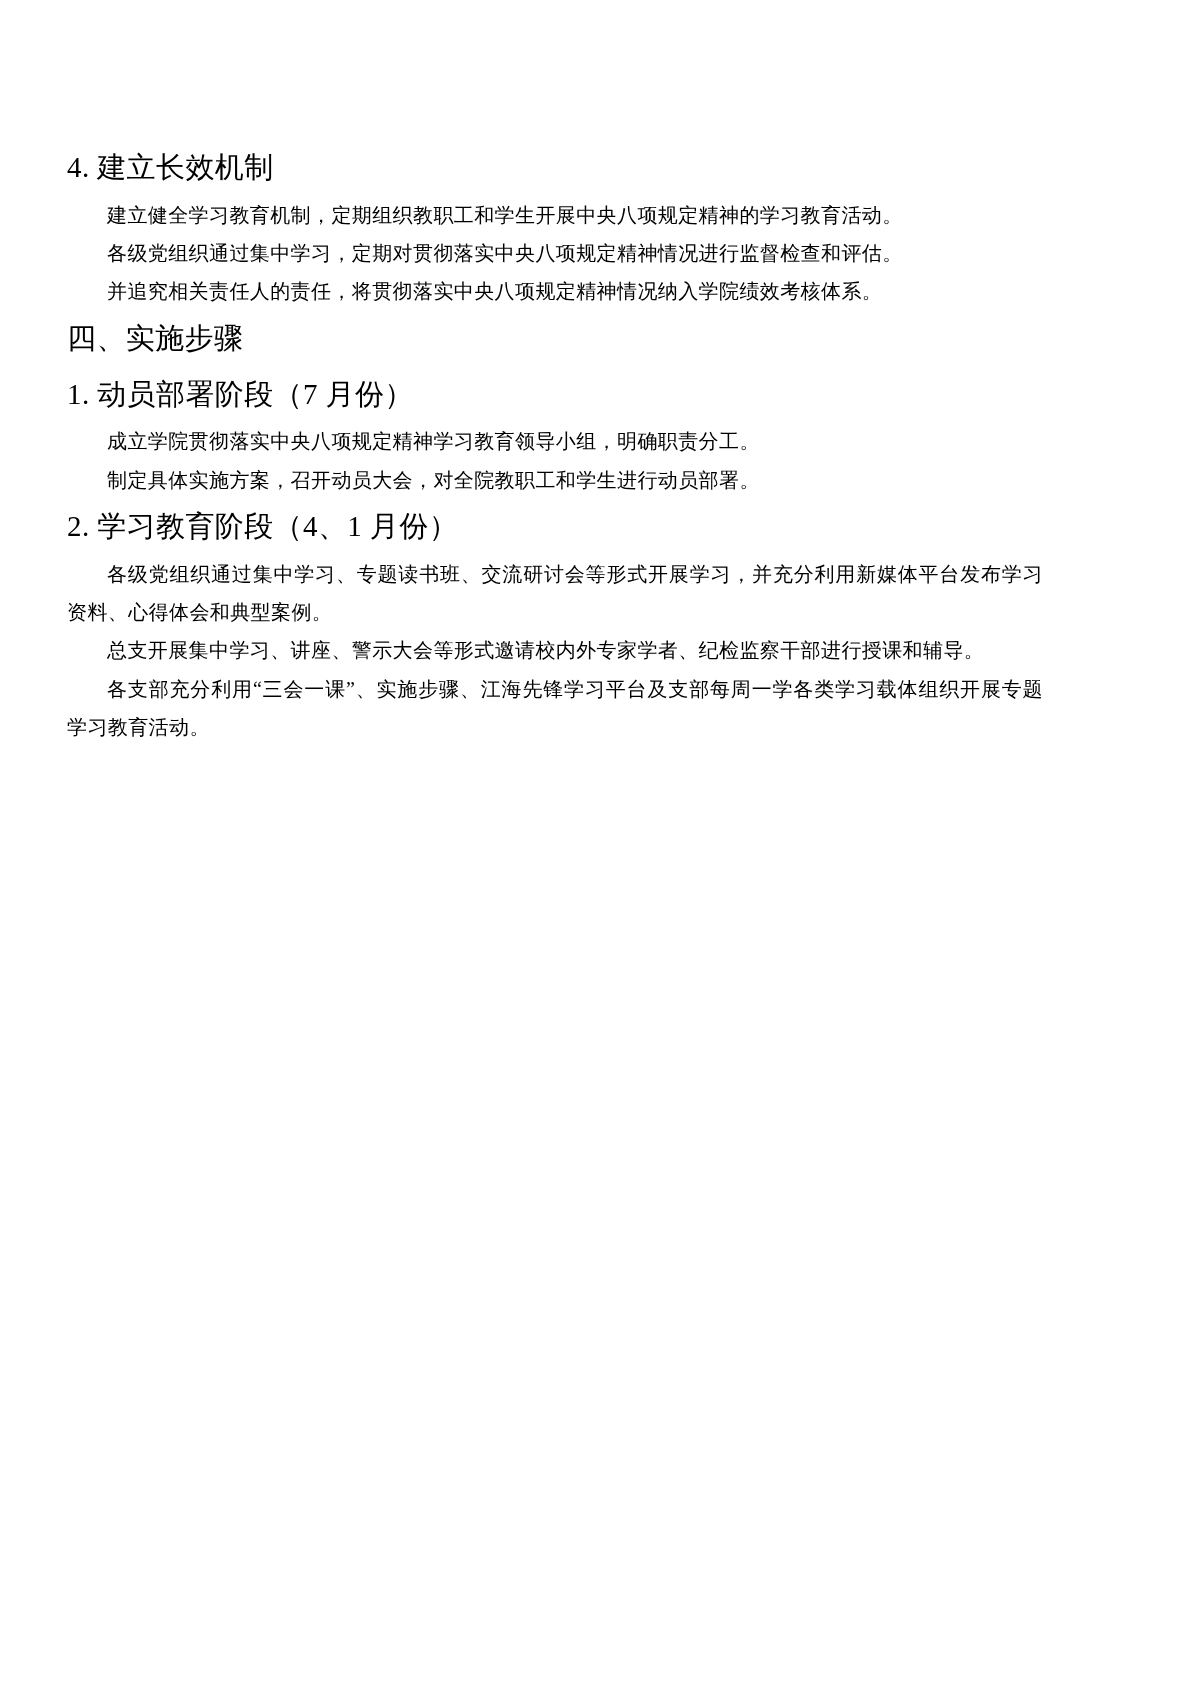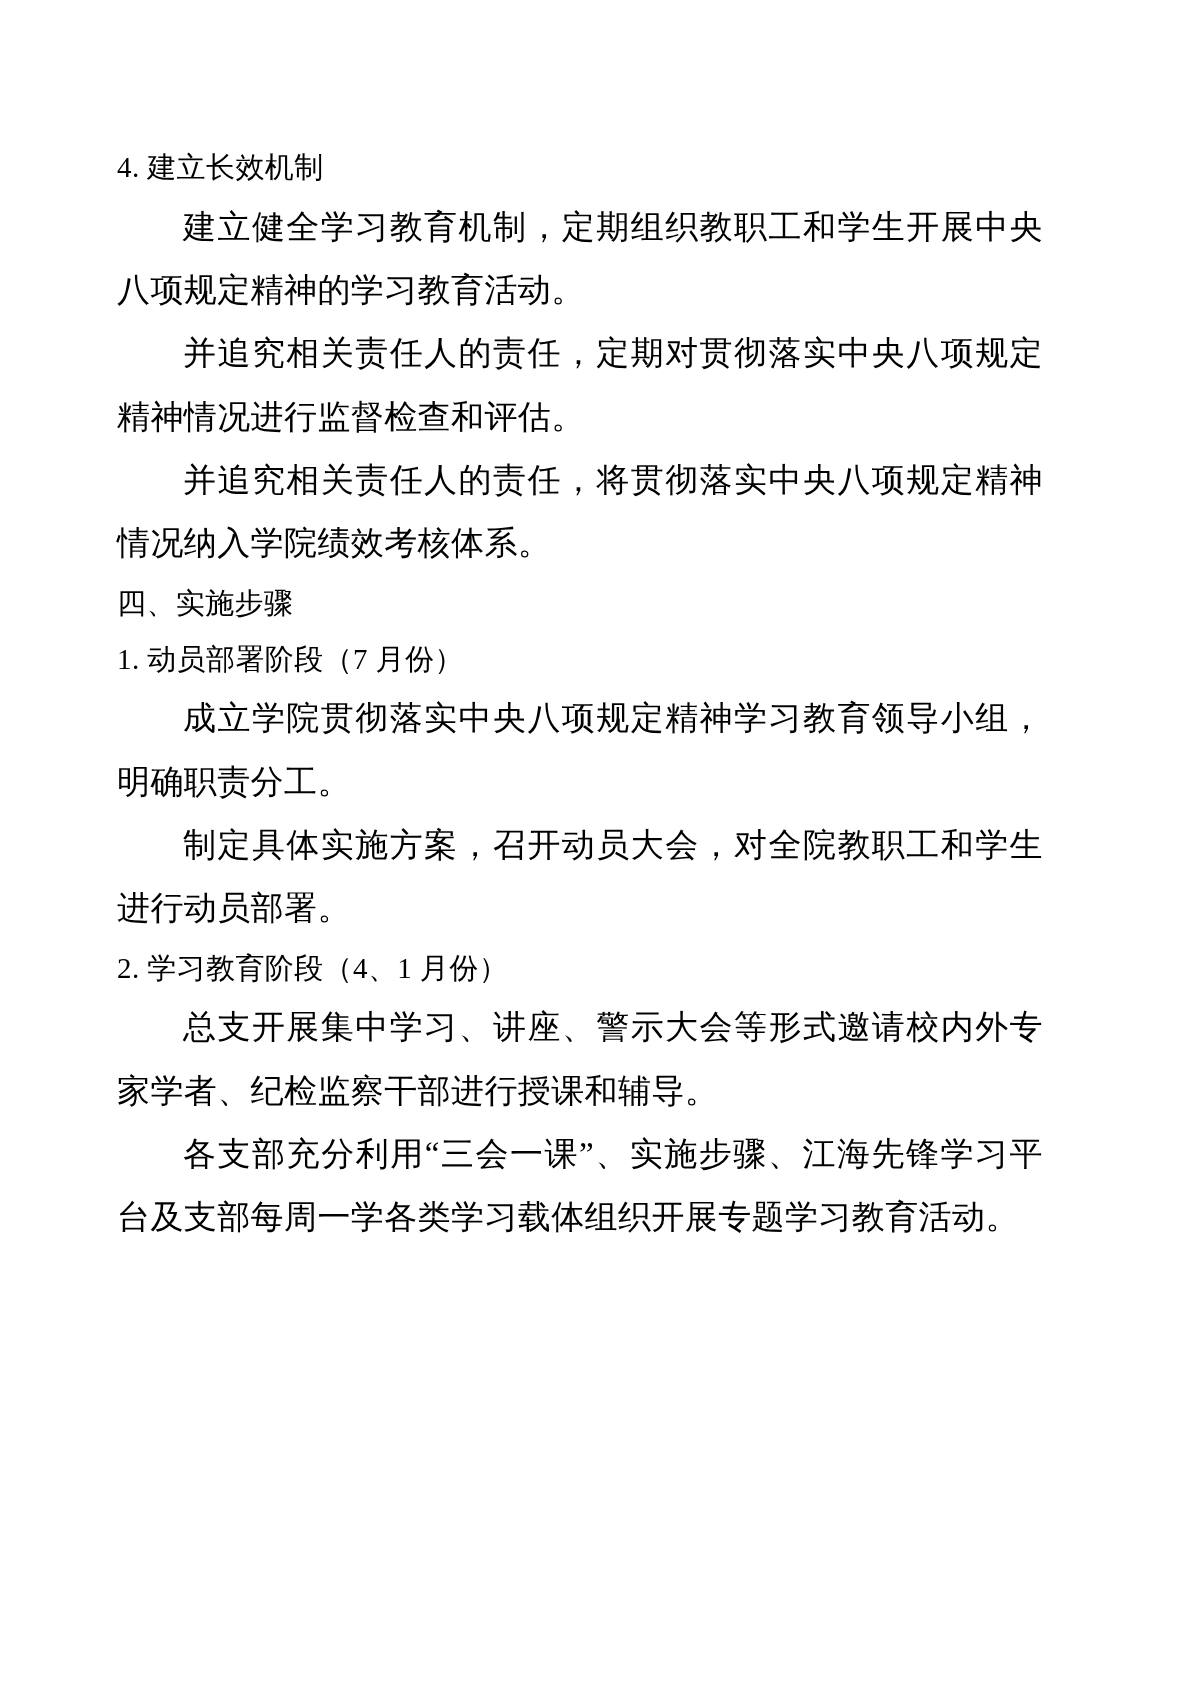--- a/index.html
+++ b/index.html
@@ -12,57 +12,58 @@
     height: 1684px;
     font-family: "Liberation Serif", "DejaVu Serif", serif;
     color: #000000;
     overflow: hidden;
   }
   .page {
     position: relative;
     width: 1191px;
     height: 1308px;
     box-sizing: border-box;
-    padding: 140px 148px 100px 117px;
+    padding: 140px 148px 100px 67px;
   }
   .doc-body {
     font-size: 29px;
     line-height: 1.92;
     letter-spacing: 0.4px;
     text-align: justify;
     text-justify: inter-ideograph;
   }
   .heading {
     margin: 0;
     font-size: 29px;
     line-height: 1.92;
     font-weight: normal;
     text-indent: 0;
   }
   .para {
     margin: 0;
-    font-size: 33px;
+    font-size: 20px;
     line-height: 1.92;
     text-indent: 2em;
     text-align: justify;
     text-justify: inter-ideograph;
   }
 </style>
 </head>
 <body>
 
 <div class="page">
   <div class="doc-body">
 
     <p class="heading">4. 建立长效机制</p>
     <p class="para">建立健全学习教育机制，定期组织教职工和学生开展中央八项规定精神的学习教育活动。</p>
-    <p class="para">并追究相关责任人的责任，定期对贯彻落实中央八项规定精神情况进行监督检查和评估。</p>
+    <p class="para">各级党组织通过集中学习，定期对贯彻落实中央八项规定精神情况进行监督检查和评估。</p>
     <p class="para">并追究相关责任人的责任，将贯彻落实中央八项规定精神情况纳入学院绩效考核体系。</p>
     <p class="heading">四、实施步骤</p>
     <p class="heading">1. 动员部署阶段（7 月份）</p>
     <p class="para">成立学院贯彻落实中央八项规定精神学习教育领导小组，明确职责分工。</p>
     <p class="para">制定具体实施方案，召开动员大会，对全院教职工和学生进行动员部署。</p>
     <p class="heading">2. 学习教育阶段（4、1 月份）</p>
+    <p class="para">各级党组织通过集中学习、专题读书班、交流研讨会等形式开展学习，并充分利用新媒体平台发布学习资料、心得体会和典型案例。</p>
     <p class="para">总支开展集中学习、讲座、警示大会等形式邀请校内外专家学者、纪检监察干部进行授课和辅导。</p>
     <p class="para">各支部充分利用“三会一课”、实施步骤、江海先锋学习平台及支部每周一学各类学习载体组织开展专题学习教育活动。</p>
 
   </div>
 </div>
 
 </body></html>

